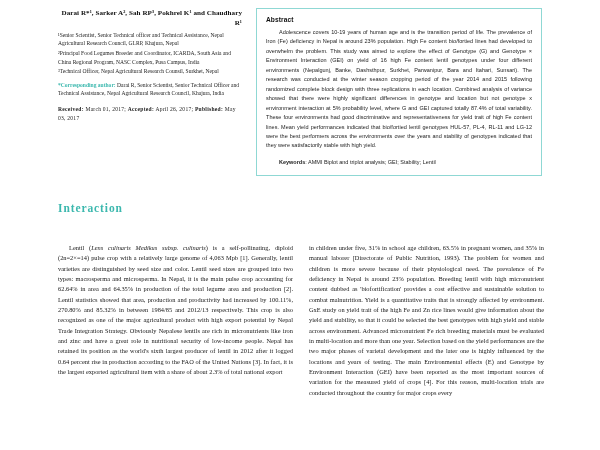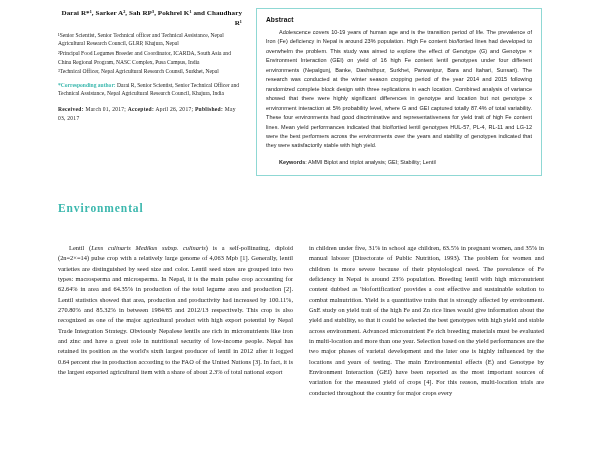--- a/index.html
+++ b/index.html
@@ -181,21 +181,21 @@
     </div>
 
     <div class="abstract-box">
       <div class="abstract-title">Abstract</div>
       <div class="abstract-body">Adolescence covers 10-19 years of human age and is the transition period of life. The prevalence of Iron (Fe) deficiency in Nepal is around 23% population. High Fe content bio/fortied lines had developed to overwhelm the problem. This study was aimed to explore the effect of Genotype (G) and Genotype × Environment Interaction (GEI) on yield of 16 high Fe content lentil genotypes under four different environments (Nepalgunj, Banke, Dashsthpur, Surkhet, Parwanipur, Bara and Itahari, Sunsari). The research was conducted at the winter season cropping period of the year 2014 and 2015 following randomized complete block design with three replications in each location. Combined analysis of variance showed that there were highly significant differences in genotype and location but not genotype x environment interaction at 5% probability level, where G and GEI captured totally 87.4% of total variability. These four environments had good discriminative and representativeness for yield trait of high Fe content lines. Mean yield performances indicated that bio/fortied lentil genotypes HUL-57, PL-4, RL-11 and LG-12 were the best performers across the environments over the years and stability of genotypes indicated that they were satisfactorily stable with high yield.</div>
       <div class="keywords"><b>Keywords</b><span>: AMMI Biplot and triplot analysis; GEI; Stability; Lentil</span></div>
     </div>
 
   </div>
 
-  <div class="section-head">Environmental</div>
+  <div class="section-head">Interaction</div>
 
   <div class="body-cols">
 
     <div class="bcol">
       <p class="indent"><span>Lentil (</span><i>Lens culinaris Medikus subsp. culinaris</i><span>) is a self-pollinating, diploid (2n=2×=14) pulse crop with a relatively large genome of 4,063 Mpb [1]. Generally, lentil varieties are distinguished by seed size and color. Lentil seed sizes are grouped into two types: macrosperma and microsperma. In Nepal, it is the main pulse crop accounting for 62.64% in area and 64.35% in production of the total legume area and production [2]. Lentil statistics showed that area, production and productivity had increased by 100.11%, 270.80% and 85.32% in between 1984/85 and 2012/13 respectively. This crop is also recognized as one of the major agricultural product with high export potential by Nepal Trade Integration Strategy. Obviously Nepalese lentils are rich in micronutrients like iron and zinc and have a great role in nutritional security of low-income people. Nepal has retained its position as the world's sixth largest producer of lentil in 2012 after it logged 0.64 percent rise in production according to the FAO of the United Nations [3]. In fact, it is the largest exported agricultural item with a share of about 2.3% of total national export</span></p>
     </div>
 
     <div class="bcol">
       <p>in children under five, 31% in school age children, 63.5% in pregnant women, and 35% in manual laborer [Directorate of Public Nutrition, 1993). The problem for women and children is more severe because of their physiological need. The prevalence of Fe deficiency in Nepal is around 23% population. Breeding lentil with high micronutrient content dubbed as 'biofortification' provides a cost effective and sustainable solution to combat malnutrition. Yield is a quantitative traits that is strongly affected by environment. GxE study on yield trait of the high Fe and Zn rice lines would give information about the yield and stability, so that it could be selected the best genotypes with high yield and stable across environment. Advanced micronutrient Fe rich breeding materials must be evaluated in multi-location and more than one year. Selection based on the yield performances are the two major phases of varietal development and the later one is highly influenced by the locations and years of testing. The main Environmental effects (E) and Genotype by Environment Interaction (GEI) have been reported as the most important sources of variation for the measured yield of crops [4]. For this reason, multi-location trials are conducted throughout the country for major crops every</p>
     </div>

